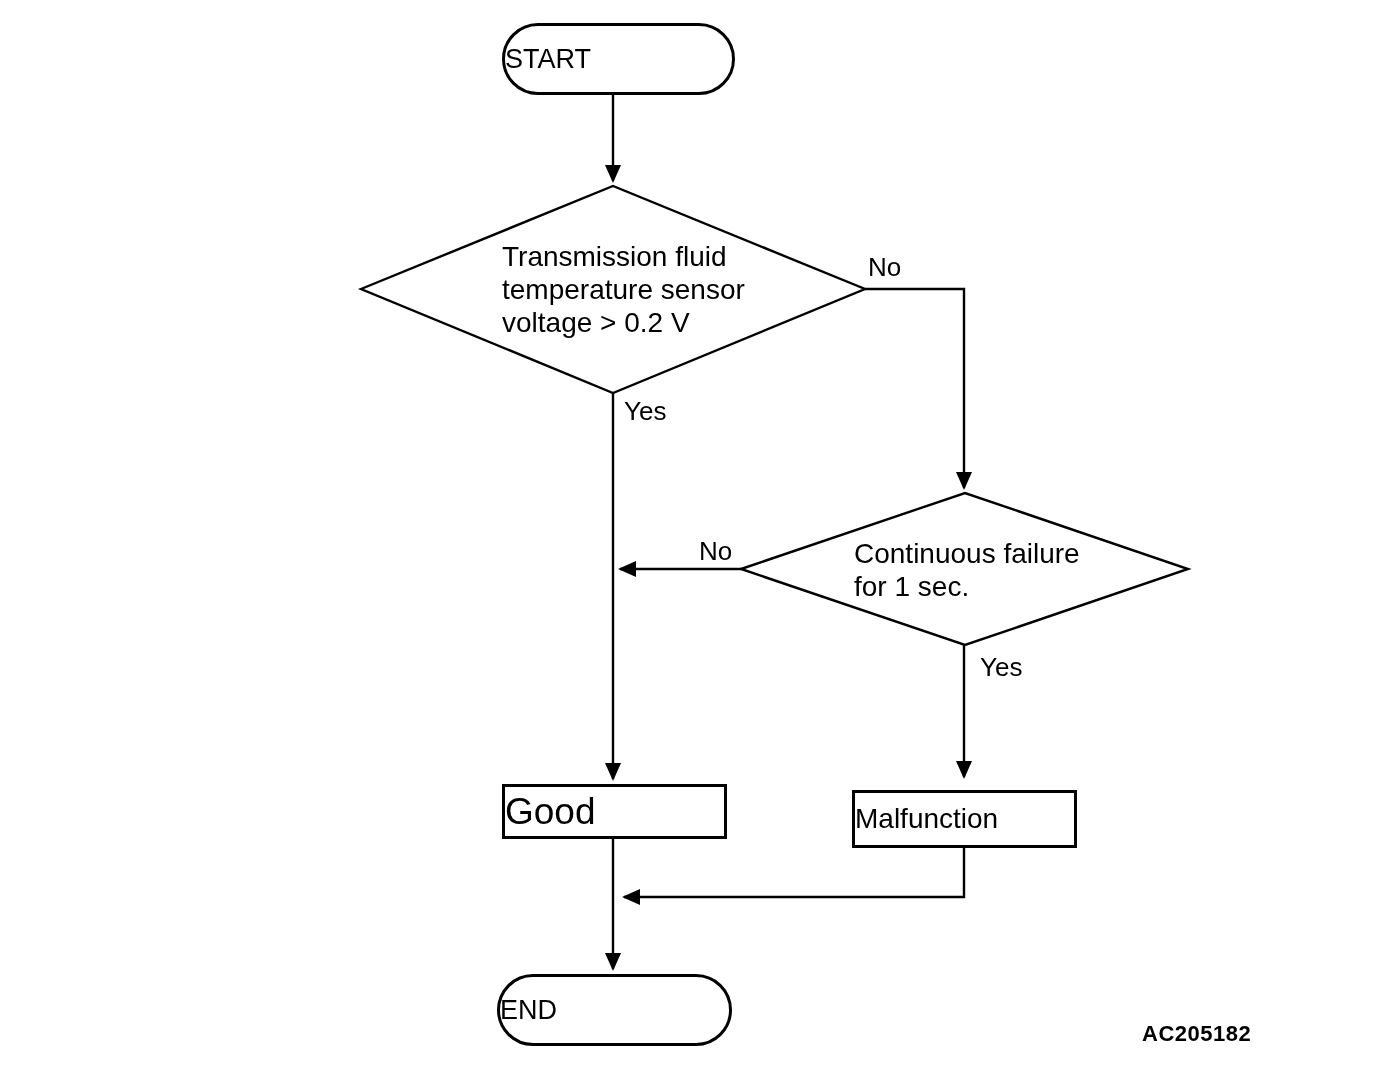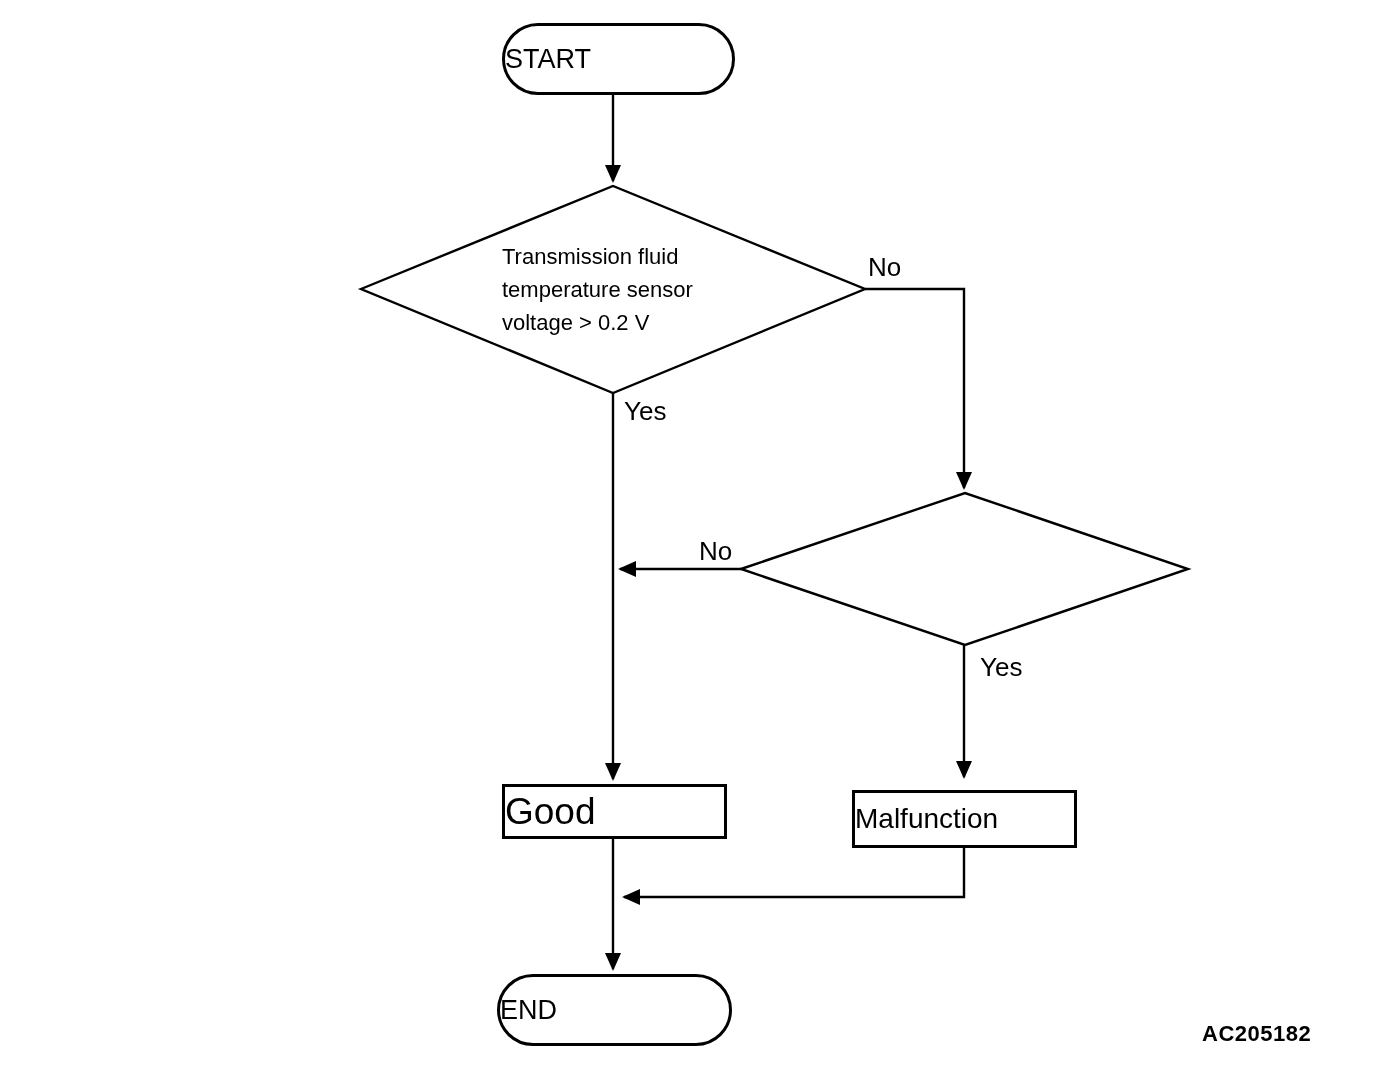--- a/index.html
+++ b/index.html
@@ -51,41 +51,41 @@
     font-size: 37px;
   }
   .process-malfunction {
     left: 852px; top: 782px;
     width: 225px; height: 58px;
     font-size: 28px;
     margin-top: 8px;
   }
   .decision-label {
     position: absolute;
-    font-size: 22px;
+    font-size: 28px;
     line-height: 33px;
     white-space: pre;
     text-align: left;
   }
   .decision-1-label { left: 502px; top: 240px; }
   .decision-2-label { left: 854px; top: 537px; }
   .edge-label {
     position: absolute;
     font-size: 26px;
     line-height: 26px;
     white-space: pre;
     text-align: right;
   }
   .edge-label-no-1  { left: 868px; top: 254px; }
   .edge-label-yes-1 { left: 624px; top: 398px; }
   .edge-label-no-2  { left: 699px; top: 538px; }
   .edge-label-yes-2 { left: 980px; top: 654px; }
   .figure-code {
     position: absolute;
-    left: 1202px; top: 1021px;
+    left: 1142px; top: 1021px;
     font-size: 22px;
     font-weight: bold;
     letter-spacing: 0.5px;
     white-space: pre;
   }
 </style>
 </head>
 <body>
 
 <div class="canvas">
@@ -110,20 +110,22 @@
   </svg>
 
   <div class="node terminator-start">
     <span>START</span>
   </div>
 
   <div class="decision-label decision-1-label">Transmission fluid
 temperature sensor
 voltage &gt; 0.2 V</div>
 
+  <div class="decision-label decision-2-label">Continuous failure
+for 1 sec.</div>
 
   <div class="edge-label edge-label-no-1">No</div>
   <div class="edge-label edge-label-yes-1">Yes</div>
   <div class="edge-label edge-label-no-2">No</div>
   <div class="edge-label edge-label-yes-2">Yes</div>
 
   <div class="node process-good">
     <span>Good</span>
   </div>
   <div class="node process-malfunction">

